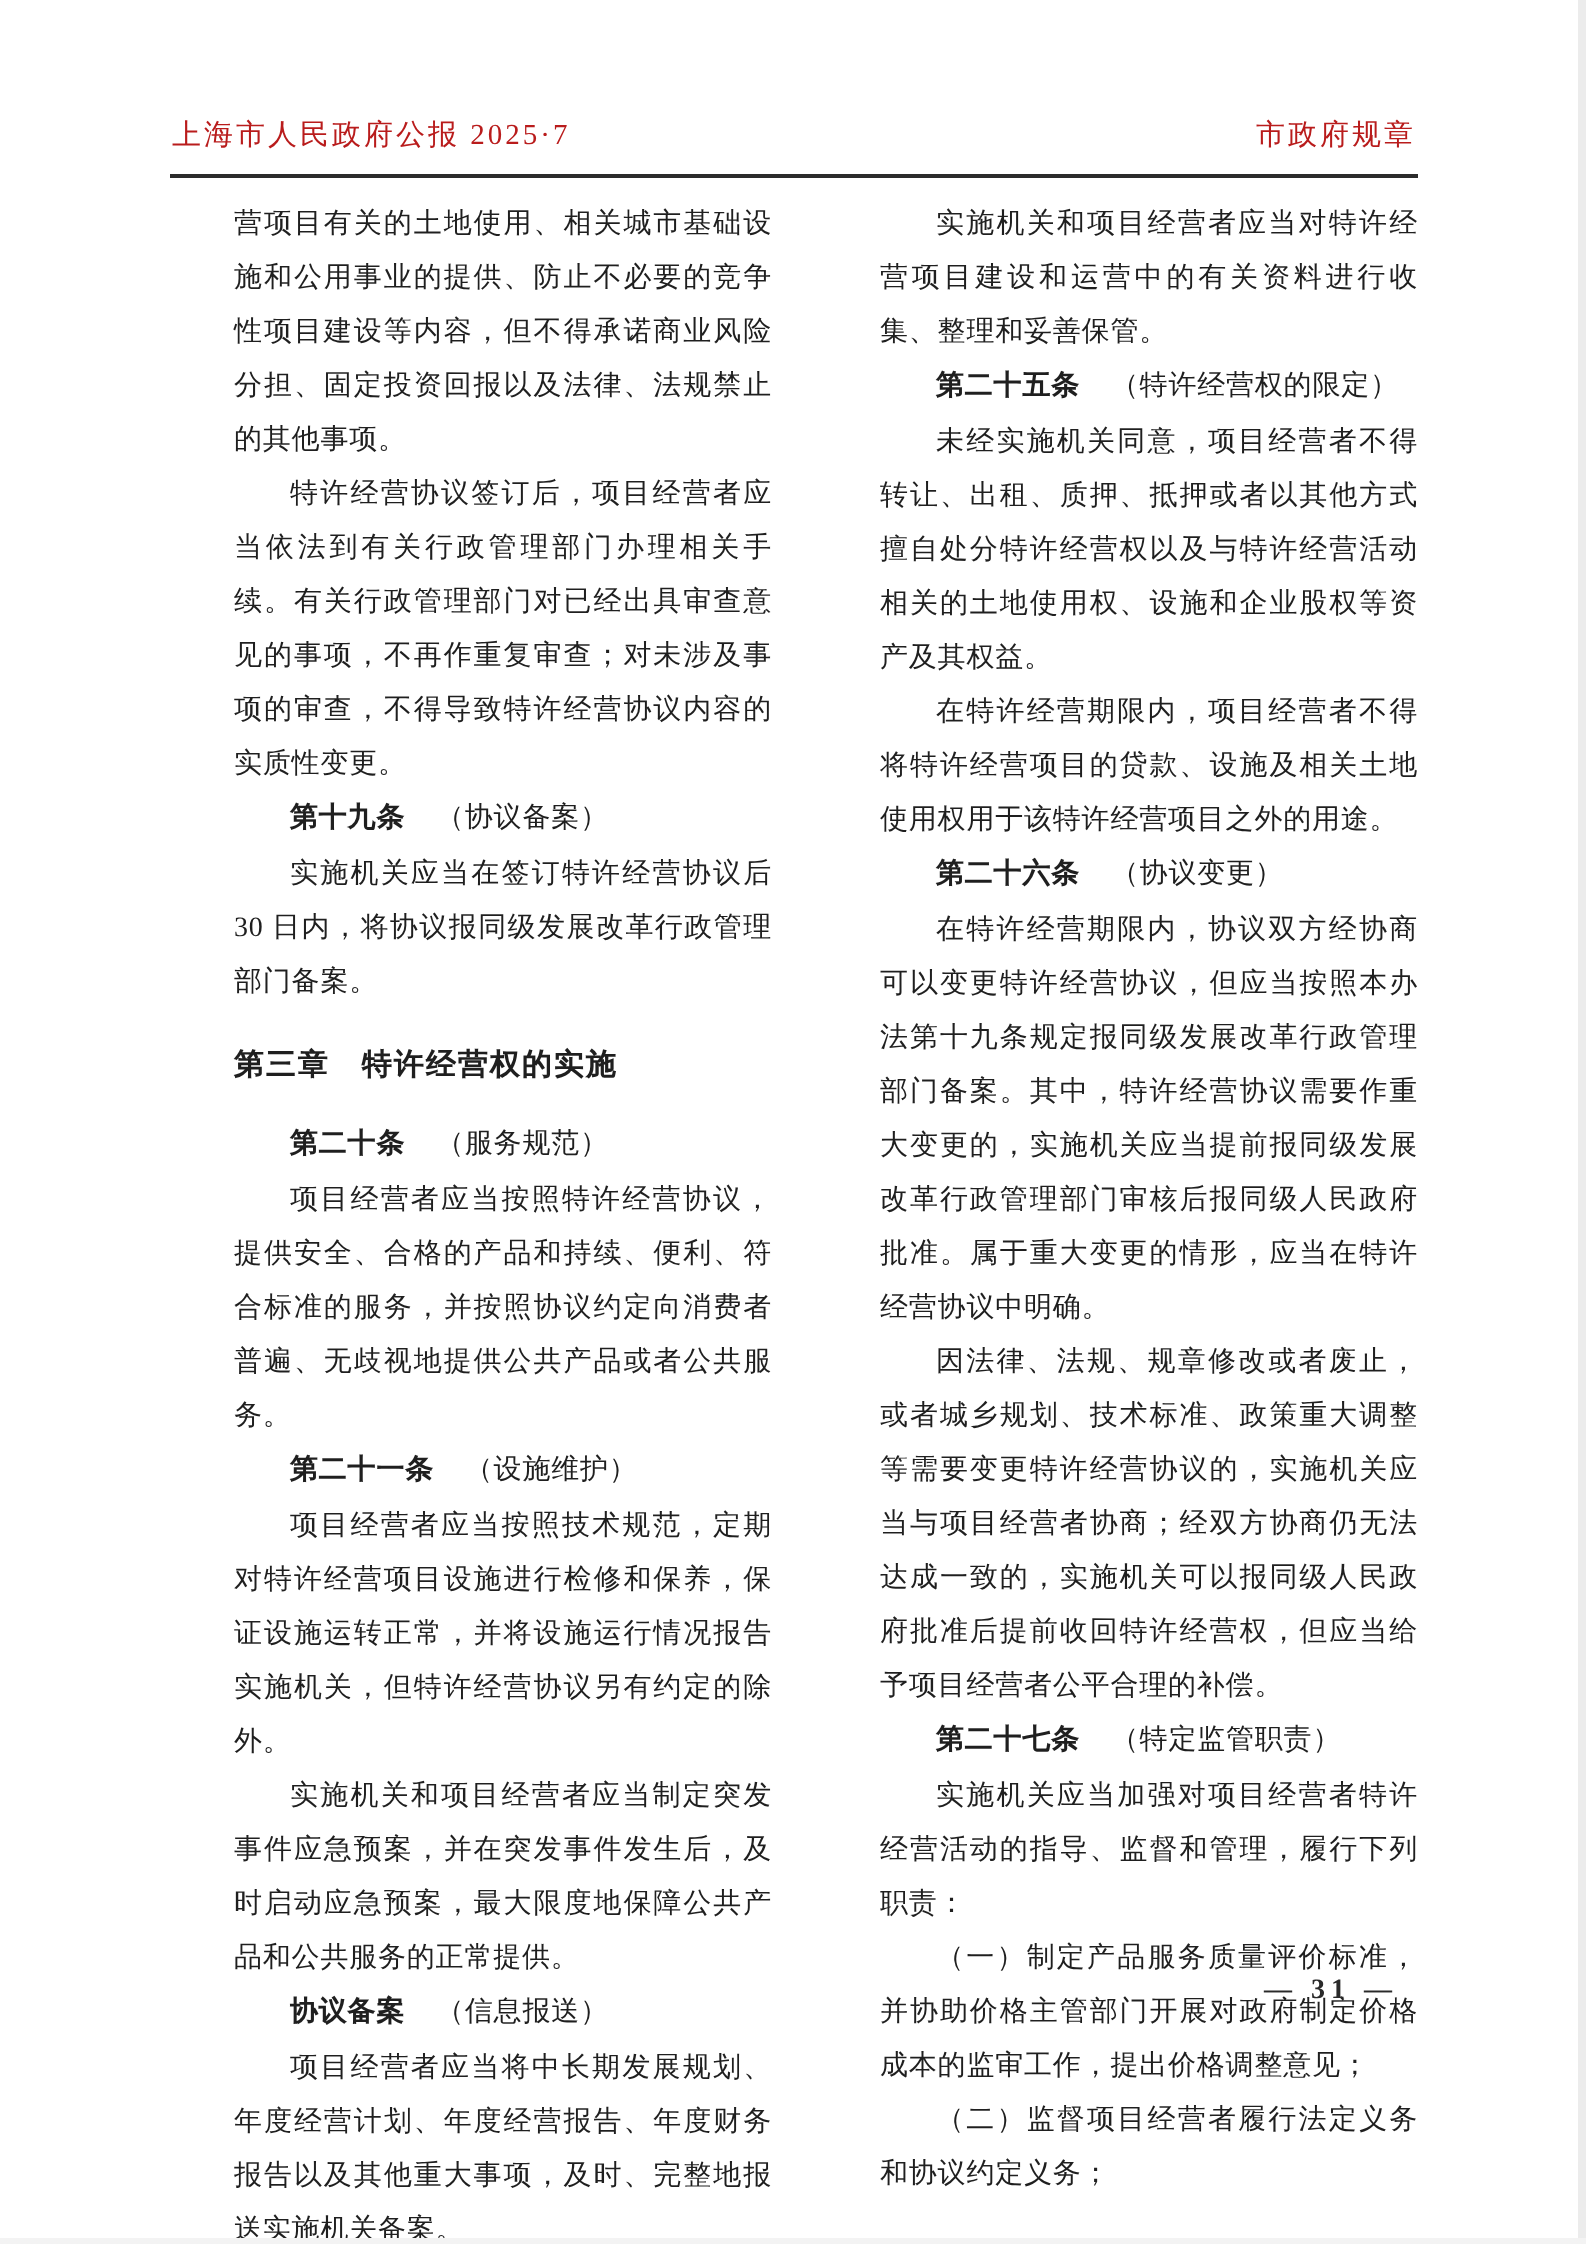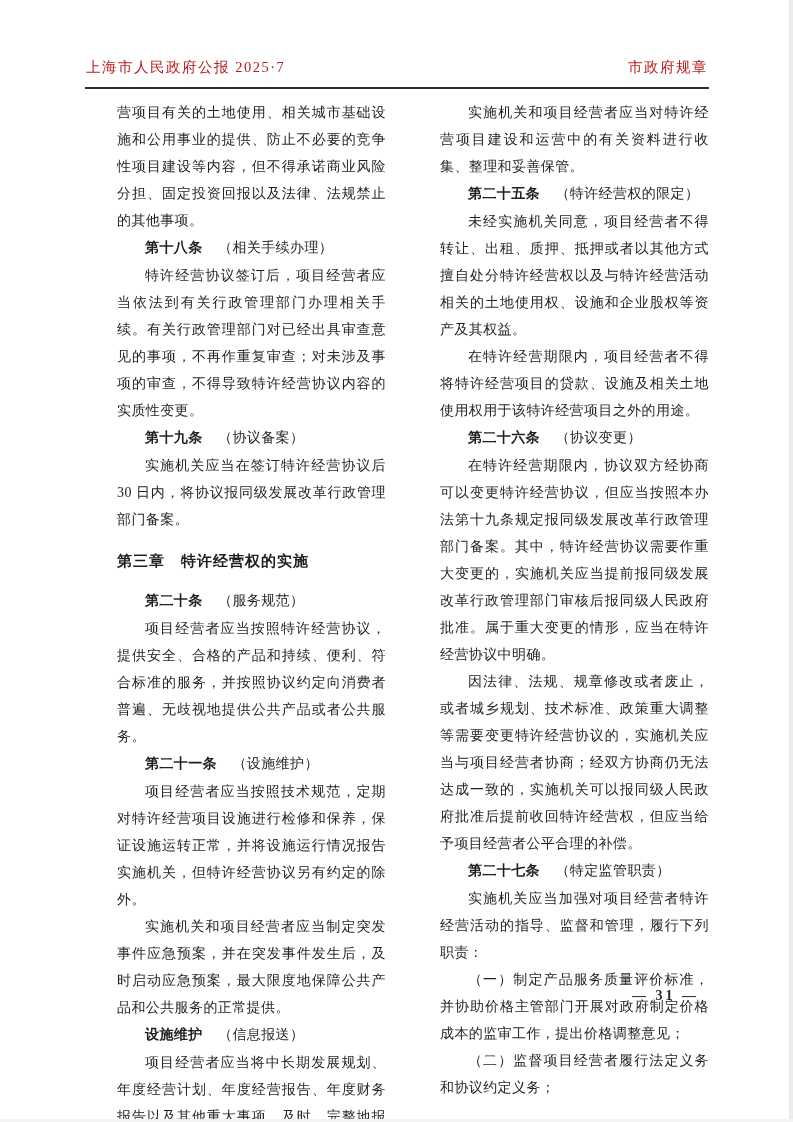--- a/index.html
+++ b/index.html
@@ -109,31 +109,30 @@
   <div class="header">
     <span>上海市人民政府公报 2025·7</span>
     <span>市政府规章</span>
   </div>
   <div class="header-rule"></div>
 
   <div class="columns">
 
     <section class="col">
       <p class="para cont">营项目有关的土地使用、相关城市基础设施和公用事业的提供、防止不必要的竞争性项目建设等内容，但不得承诺商业风险分担、固定投资回报以及法律、法规禁止的其他事项。</p>
-      <p class="article"><span class="art-num">第十八条</span><span class="art-title">（相关手续办理）</span></p>
       <p class="para">特许经营协议签订后，项目经营者应当依法到有关行政管理部门办理相关手续。有关行政管理部门对已经出具审查意见的事项，不再作重复审查；对未涉及事项的审查，不得导致特许经营协议内容的实质性变更。</p>
       <p class="article"><span class="art-num">第十九条</span><span class="art-title">（协议备案）</span></p>
       <p class="para">实施机关应当在签订特许经营协议后 30 日内，将协议报同级发展改革行政管理部门备案。</p>
       <h2 class="chapter">第三章　特许经营权的实施</h2>
       <p class="article"><span class="art-num">第二十条</span><span class="art-title">（服务规范）</span></p>
       <p class="para">项目经营者应当按照特许经营协议，提供安全、合格的产品和持续、便利、符合标准的服务，并按照协议约定向消费者普遍、无歧视地提供公共产品或者公共服务。</p>
       <p class="article"><span class="art-num">第二十一条</span><span class="art-title">（设施维护）</span></p>
       <p class="para">项目经营者应当按照技术规范，定期对特许经营项目设施进行检修和保养，保证设施运转正常，并将设施运行情况报告实施机关，但特许经营协议另有约定的除外。</p>
       <p class="para">实施机关和项目经营者应当制定突发事件应急预案，并在突发事件发生后，及时启动应急预案，最大限度地保障公共产品和公共服务的正常提供。</p>
-      <p class="article"><span class="art-num">设施维护</span><span class="art-title">（信息报送）</span></p>
+      <p class="article"><span class="art-num">协议备案</span><span class="art-title">（信息报送）</span></p>
       <p class="para">项目经营者应当将中长期发展规划、年度经营计划、年度经营报告、年度财务报告以及其他重大事项，及时、完整地报送实施机关备案。</p>
       <p class="article"><span class="art-num">第二十四条</span><span class="art-title">（资料管理）</span></p>
     </section>
 
     <section class="col">
       <p class="para">实施机关和项目经营者应当对特许经营项目建设和运营中的有关资料进行收集、整理和妥善保管。</p>
       <p class="article"><span class="art-num">第二十五条</span><span class="art-title">（特许经营权的限定）</span></p>
       <p class="para">未经实施机关同意，项目经营者不得转让、出租、质押、抵押或者以其他方式擅自处分特许经营权以及与特许经营活动相关的土地使用权、设施和企业股权等资产及其权益。</p>
       <p class="para">在特许经营期限内，项目经营者不得将特许经营项目的贷款、设施及相关土地使用权用于该特许经营项目之外的用途。</p>
       <p class="article"><span class="art-num">第二十六条</span><span class="art-title">（协议变更）</span></p>

